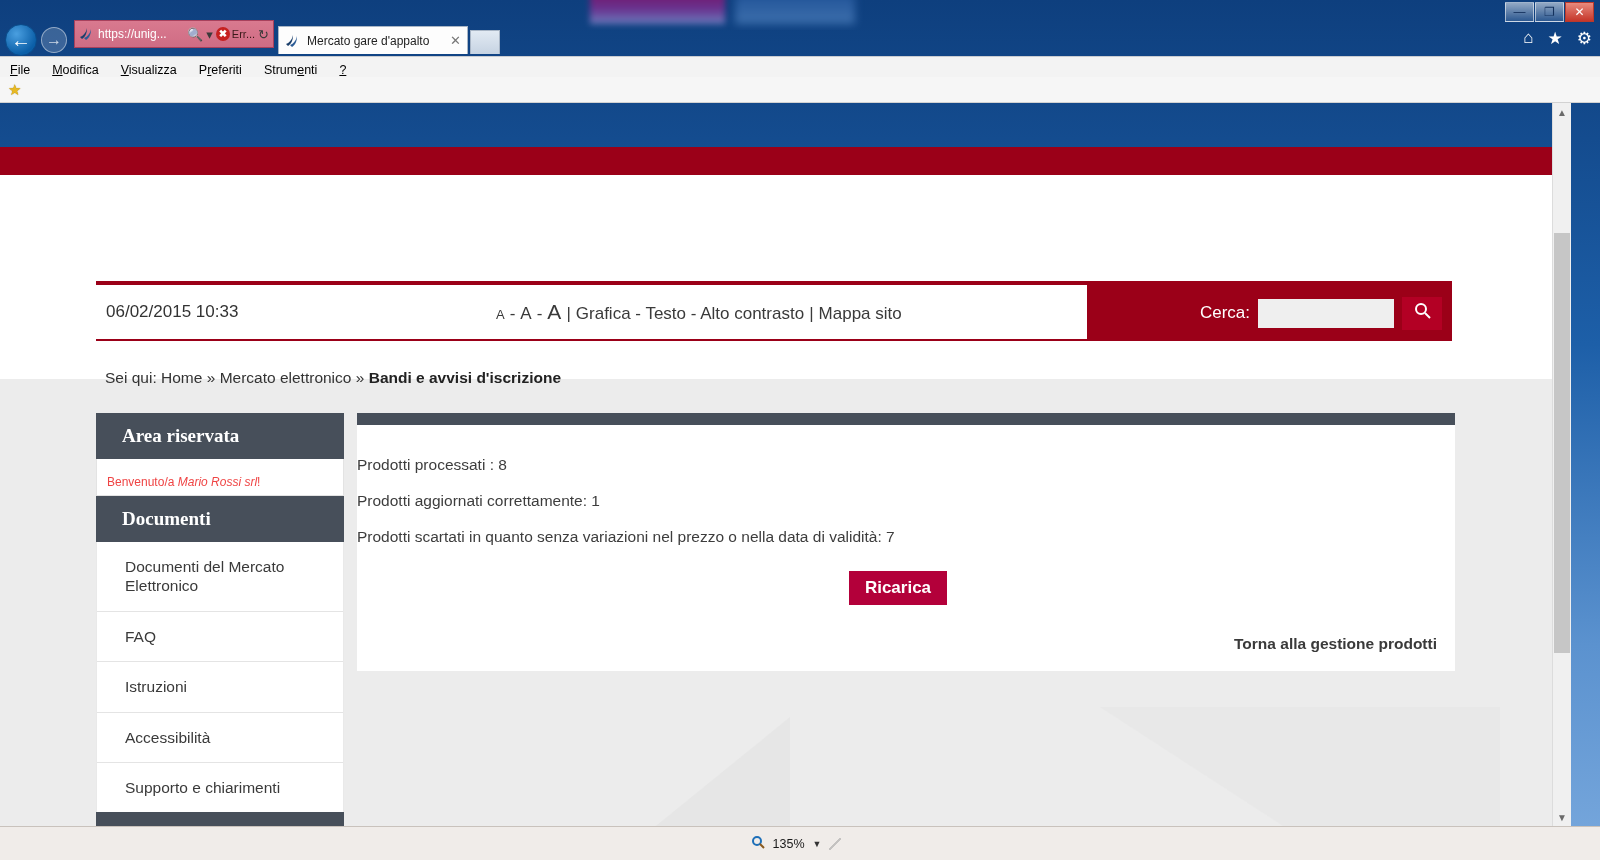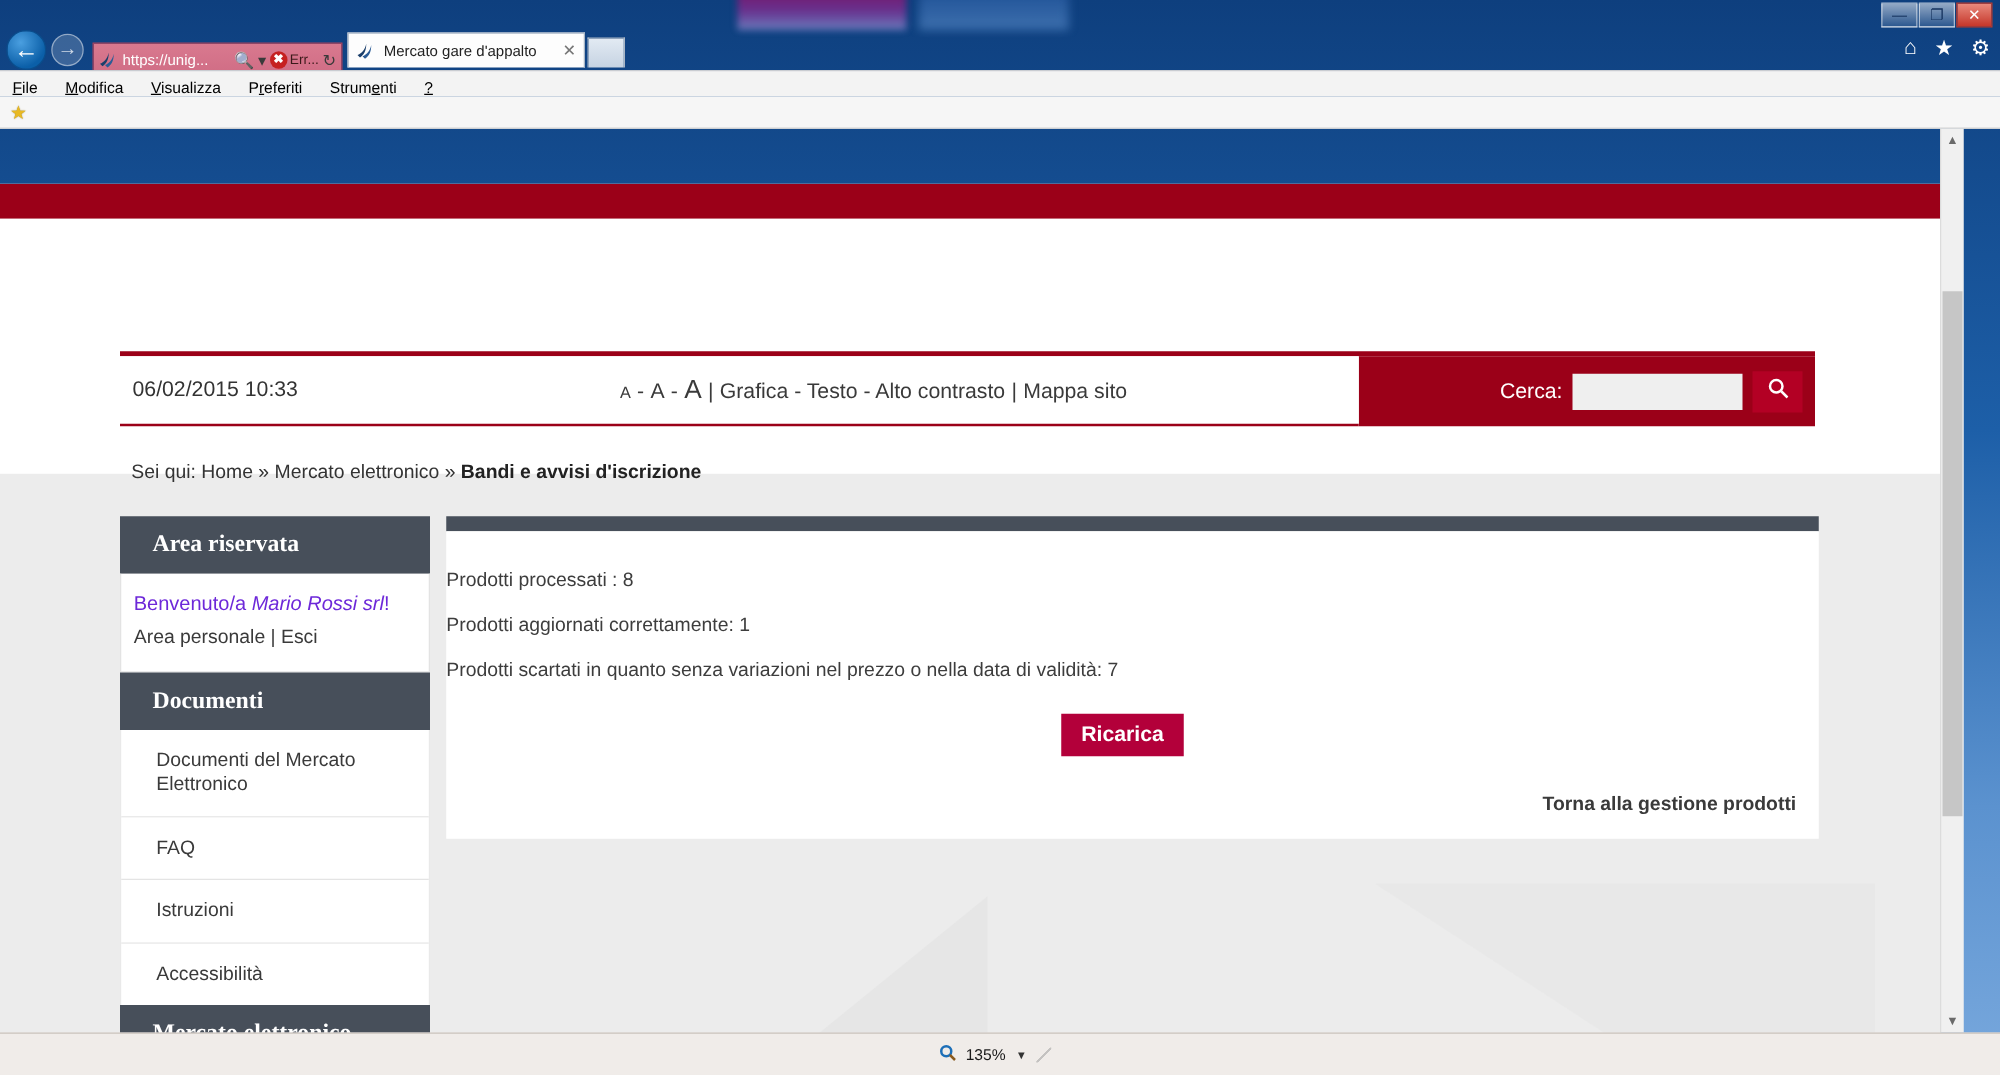--- a/index.html
+++ b/index.html
@@ -42,21 +42,21 @@
     color: #fff; font-size: 20px; line-height: 1;
   }
   .navbtn.fwd {
     left: 41px; width: 26px; height: 26px; top: 27px;
     background: rgba(255,255,255,.18); border: 1px solid rgba(255,255,255,.45);
     display: flex; align-items: center; justify-content: center;
     color: rgba(255,255,255,.75); font-size: 16px; line-height: 1;
   }
 
   .addrbar {
-    position: absolute; left: 74px; top: 34px; width: 200px; height: 28px;
+    position: absolute; left: 74px; top: 20px; width: 200px; height: 28px;
     background: linear-gradient(180deg, #d9798f, #cf6c84);
     border: 1px solid #a8415c;
     display: flex; align-items: center; padding: 0 4px; gap: 3px;
   }
   .addr-fav { width: 16px; height: 16px; flex: 0 0 16px; position: relative; }
   .addr-url { flex: 1; color: #fff; font-size: 12px; white-space: nowrap; overflow: hidden; }
   .addr-ico { color: #3a3a3a; font-size: 13px; }
   .errbadge {
     display: flex; align-items: center; gap: 2px; color: #3b1a1a; font-size: 11px;
   }
@@ -152,21 +152,21 @@
   }
   .breadcrumb b { color: #222; }
 
   
   .sidebar { position: absolute; left: 96px; top: 266px; width: 248px; }
   .side-head {
     background: #474f5a; color: #fff; font-family: "Liberation Serif", serif;
     font-weight: bold; font-size: 19px; padding: 12px 0 12px 26px;
   }
   .side-white { background: #fff; border: 1px solid #e3e3e3; border-top: none; }
-  .side-welcome { padding: 16px 12px 6px 10px; font-size: 16px; color: #6d28d9; }
+  .side-welcome { padding: 16px 12px 6px 10px; font-size: 12px; color: #ef4444; }
   .side-welcome i { font-style: italic; }
   .side-personal { padding: 2px 12px 18px 10px; font-size: 15.5px; color: #3a3a3a; }
   .side-item {
     padding: 15px 12px 15px 28px; font-size: 15.5px; color: #3a3a3a;
     border-bottom: 1px solid #e4e4e4; background: #fff; line-height: 1.25;
   }
   .side-item:last-child { border-bottom: none; }
   .side-wrap { border-left: 1px solid #e9e9e9; border-right: 1px solid #e9e9e9; }
 
   
@@ -338,33 +338,29 @@
     </div>
 
     <div class="sidebar">
 
       <div class="side-head">Area riservata</div>
       <div class="side-white">
         <div class="side-welcome">
           <span>Benvenuto/a</span>
           <i>Mario Rossi srl</i><span>!</span>
         </div>
-        <div class="side-personal">
-          <span>Area personale</span>
-          <span>|</span>
-          <span>Esci</span>
-        </div>
       </div>
 
       <div class="side-head">Documenti</div>
       <div class="side-wrap">
         <div class="side-item">Documenti del Mercato Elettronico</div>
         <div class="side-item">FAQ</div>
         <div class="side-item">Istruzioni</div>
         <div class="side-item">Accessibilità</div>
+        <div class="side-item">Supporto e chiarimenti</div>
       </div>
 
       <div class="side-head">Mercato elettronico</div>
     </div>
 
     <div class="panel">
       <div class="panel-topbar"></div>
       <div class="panel-body">
         <div class="line">Prodotti processati : 8</div>
         <div class="line">Prodotti aggiornati correttamente: 1</div>

